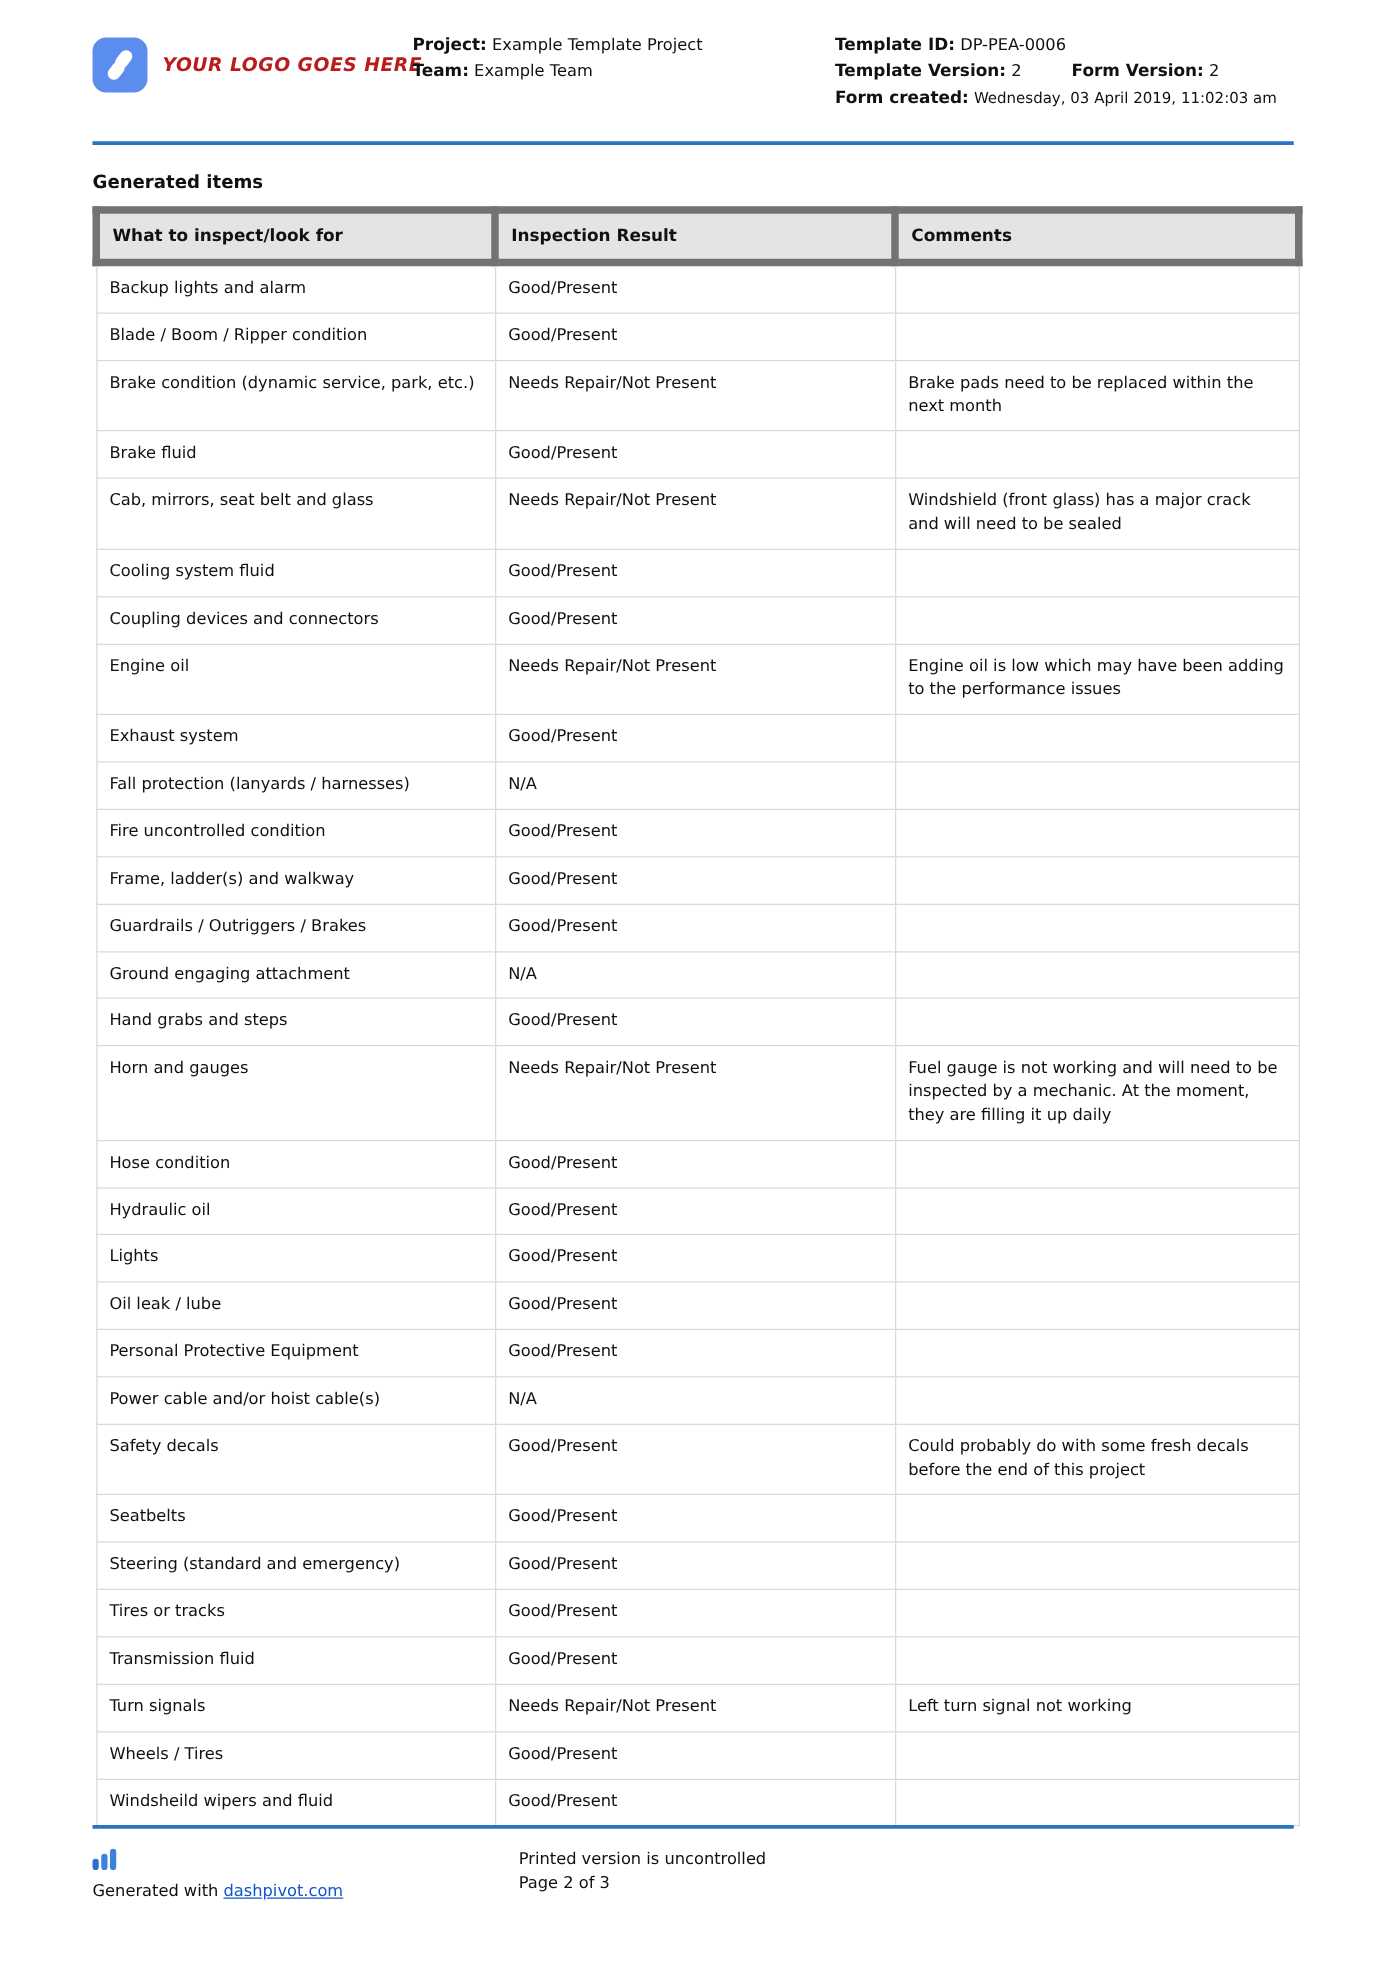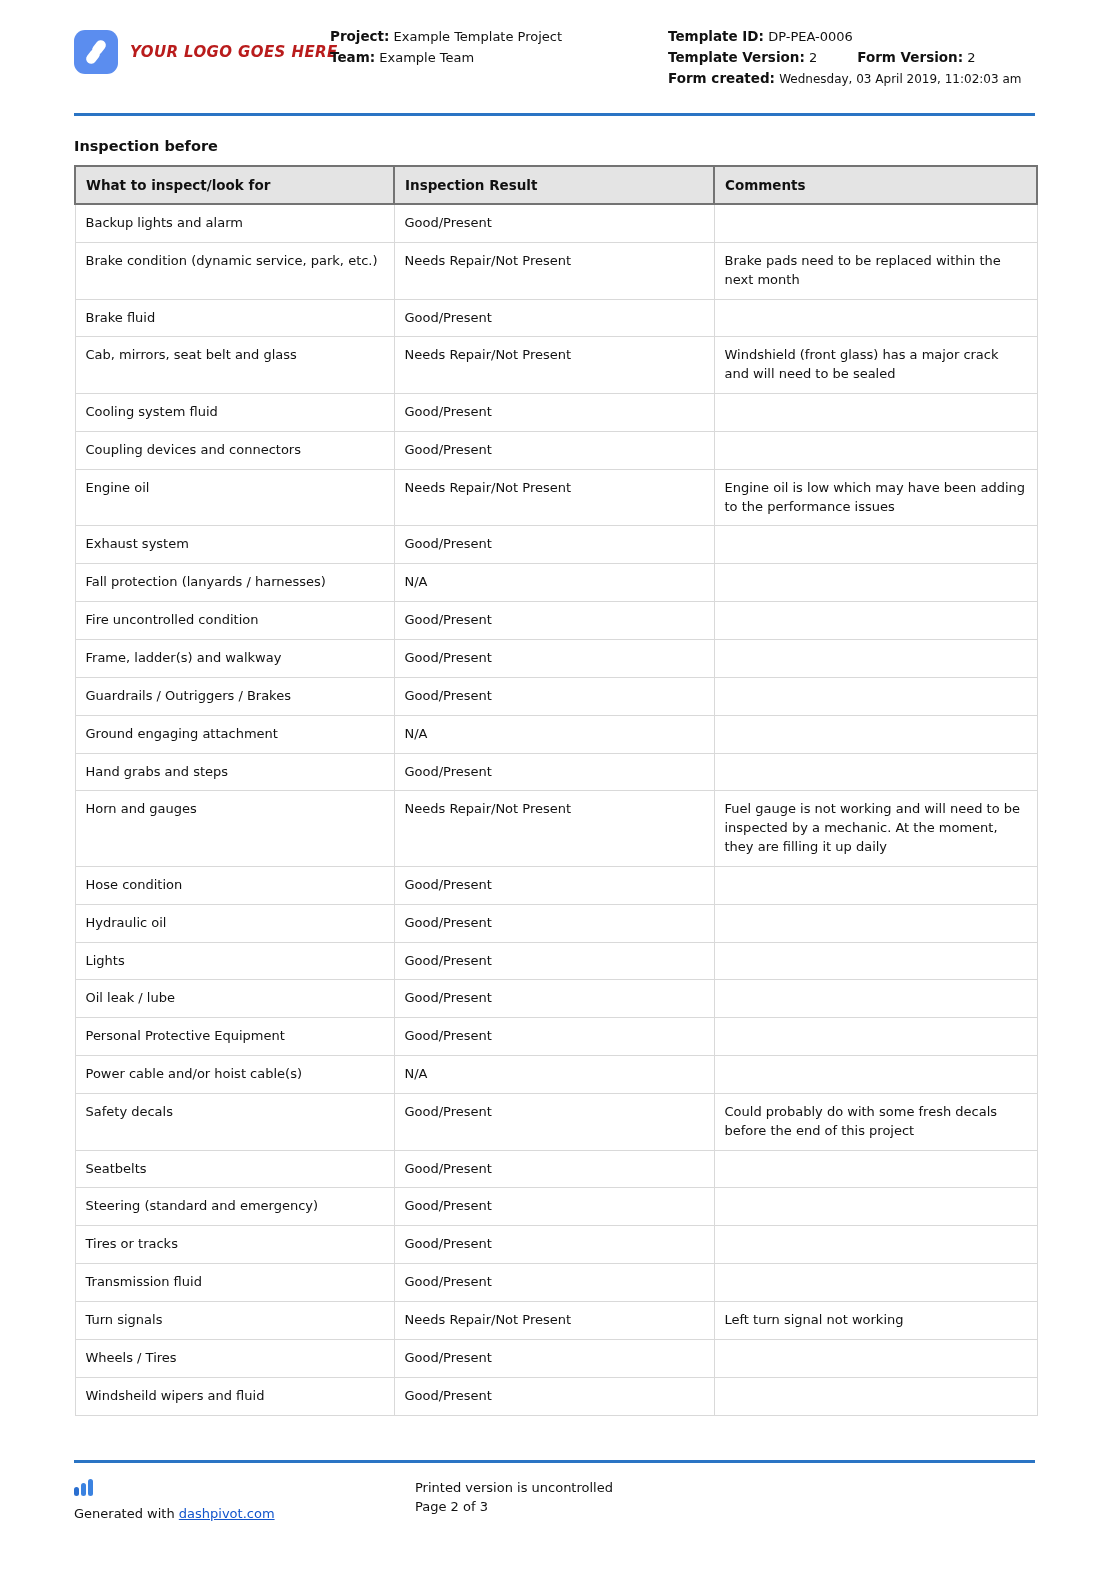--- a/index.html
+++ b/index.html
@@ -50,21 +50,21 @@
   table.insp {
     width:962px; border-collapse:collapse; table-layout:fixed;
     font-size:13px;
   }
   table.insp col.c1 { width:319px; }
   table.insp col.c2 { width:320px; }
   table.insp col.c3 { width:323px; }
   table.insp th {
     background:var(--table-header-bg,#e4e4e4);
     text-align:left; font-weight:bold; font-size:13.5px;
-    padding:10px 10px; border:2px solid #737373;
+    padding:10px 10px; border:6px solid #737373;
   }
   table.insp td {
     background:#ffffff;
     padding:9px 10px; vertical-align:top;
     border:1px solid var(--border-gray,#d9d9d9);
     line-height:1.45;
   }
 
   
   .footer { position:absolute; top:1478px; left:74px; right:79px; display:flex; font-size:13px; line-height:19px; }
@@ -101,21 +101,21 @@
 
     <div class="meta-block">
       <span class="hline"><span class="lbl">Template ID:</span> <span>DP-PEA-0006</span></span>
       <span class="hline"><span class="lbl">Template Version:</span> <span>2</span><span class="lbl meta-pair-gap">Form Version:</span> <span>2</span></span>
       <span class="hline"><span class="lbl">Form created:</span> <span class="val-small">Wednesday, 03 April 2019, 11:02:03 am</span></span>
     </div>
   </div>
 
   <div class="rule rule-top"></div>
 
-  <div class="section-title">Inspection before</div>
+  <div class="section-title">Generated items</div>
 
   <div class="table-wrap">
     <table class="insp">
       <colgroup>
           <col class="c1">
           <col class="c2">
           <col class="c3">
         </colgroup>
       <thead>
         <tr>
@@ -124,20 +124,25 @@
           <th>Comments</th>
         </tr>
       </thead>
       <tbody>
           <tr>
             <td>Backup lights and alarm</td>
             <td>Good/Present</td>
             <td></td>
           </tr>
           <tr>
+            <td>Blade / Boom / Ripper condition</td>
+            <td>Good/Present</td>
+            <td></td>
+          </tr>
+          <tr>
             <td>Brake condition (dynamic service, park, etc.)</td>
             <td>Needs Repair/Not Present</td>
             <td>Brake pads need to be replaced within the next month</td>
           </tr>
           <tr>
             <td>Brake fluid</td>
             <td>Good/Present</td>
             <td></td>
           </tr>
           <tr>

